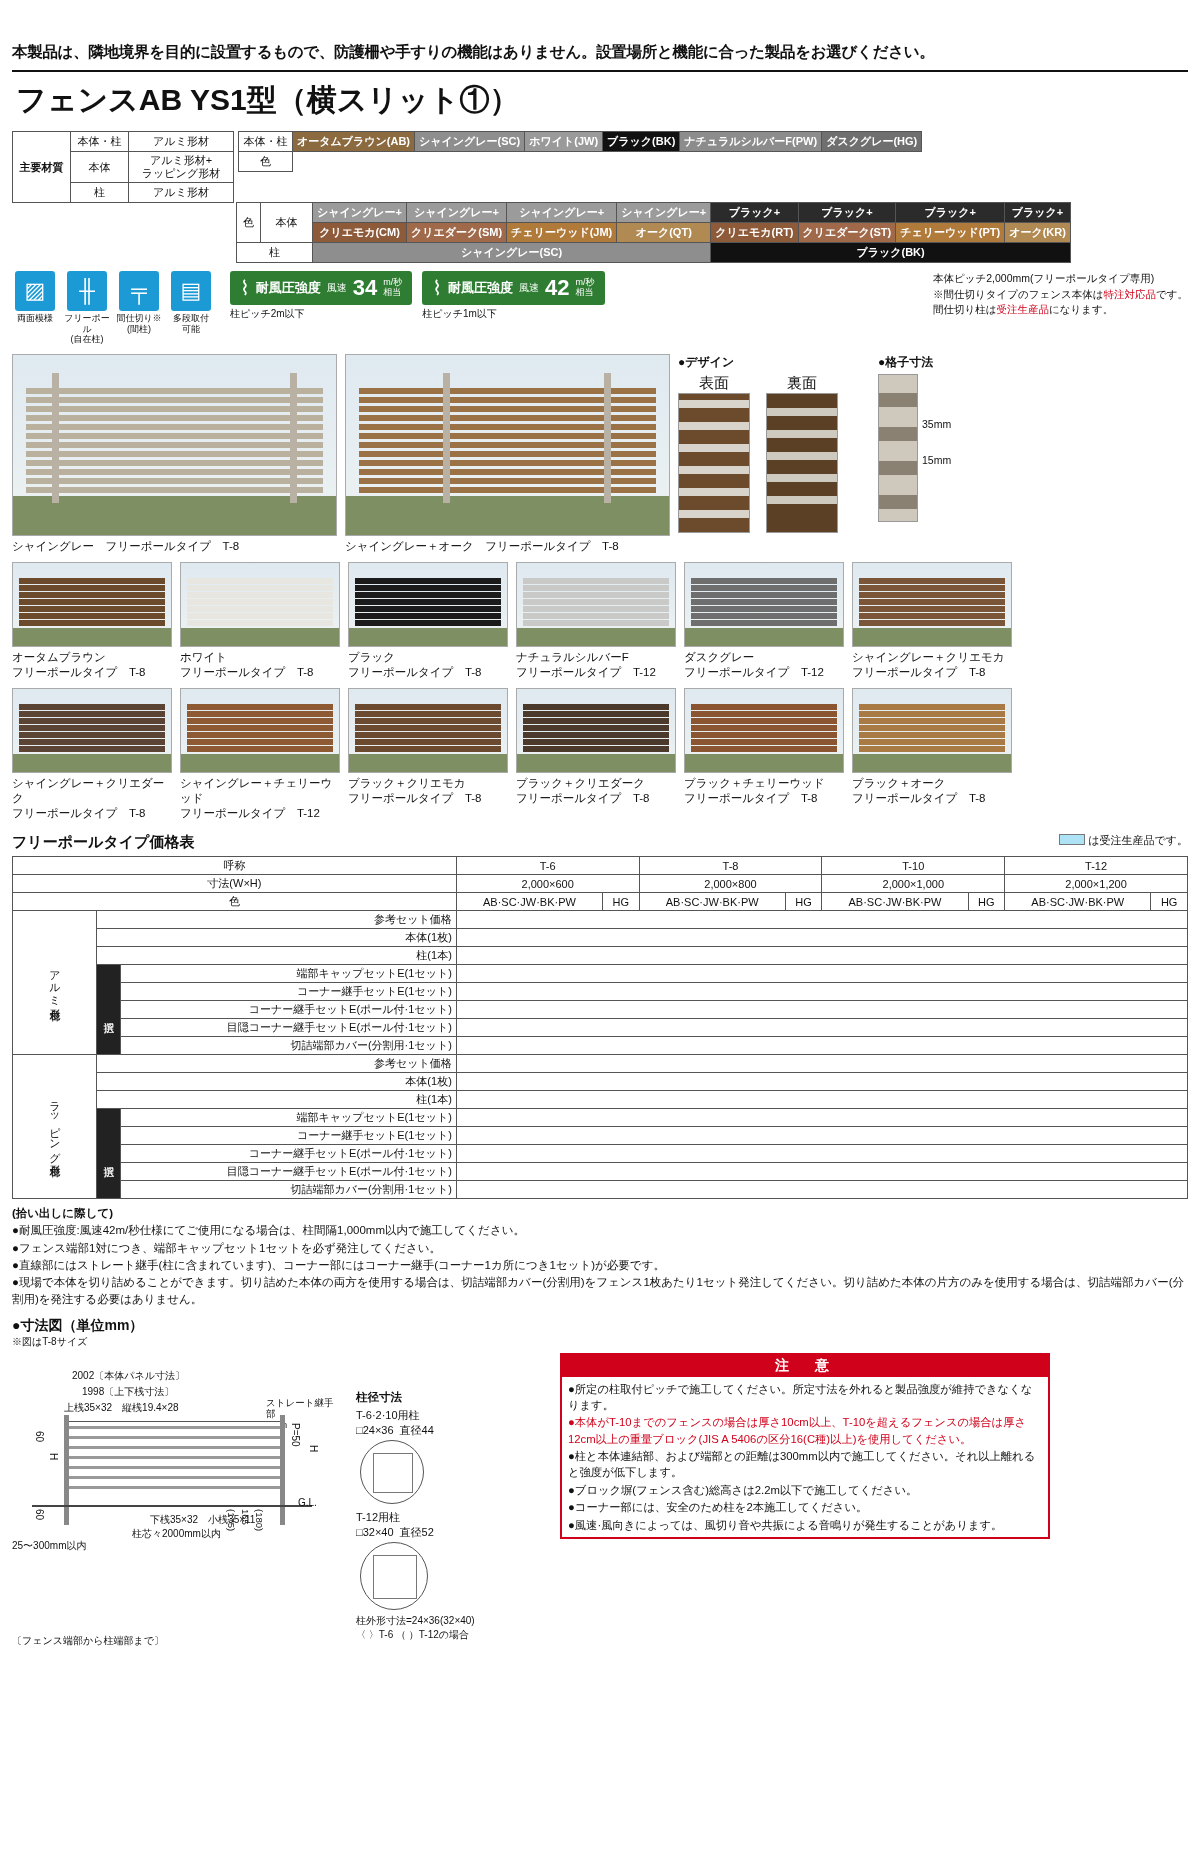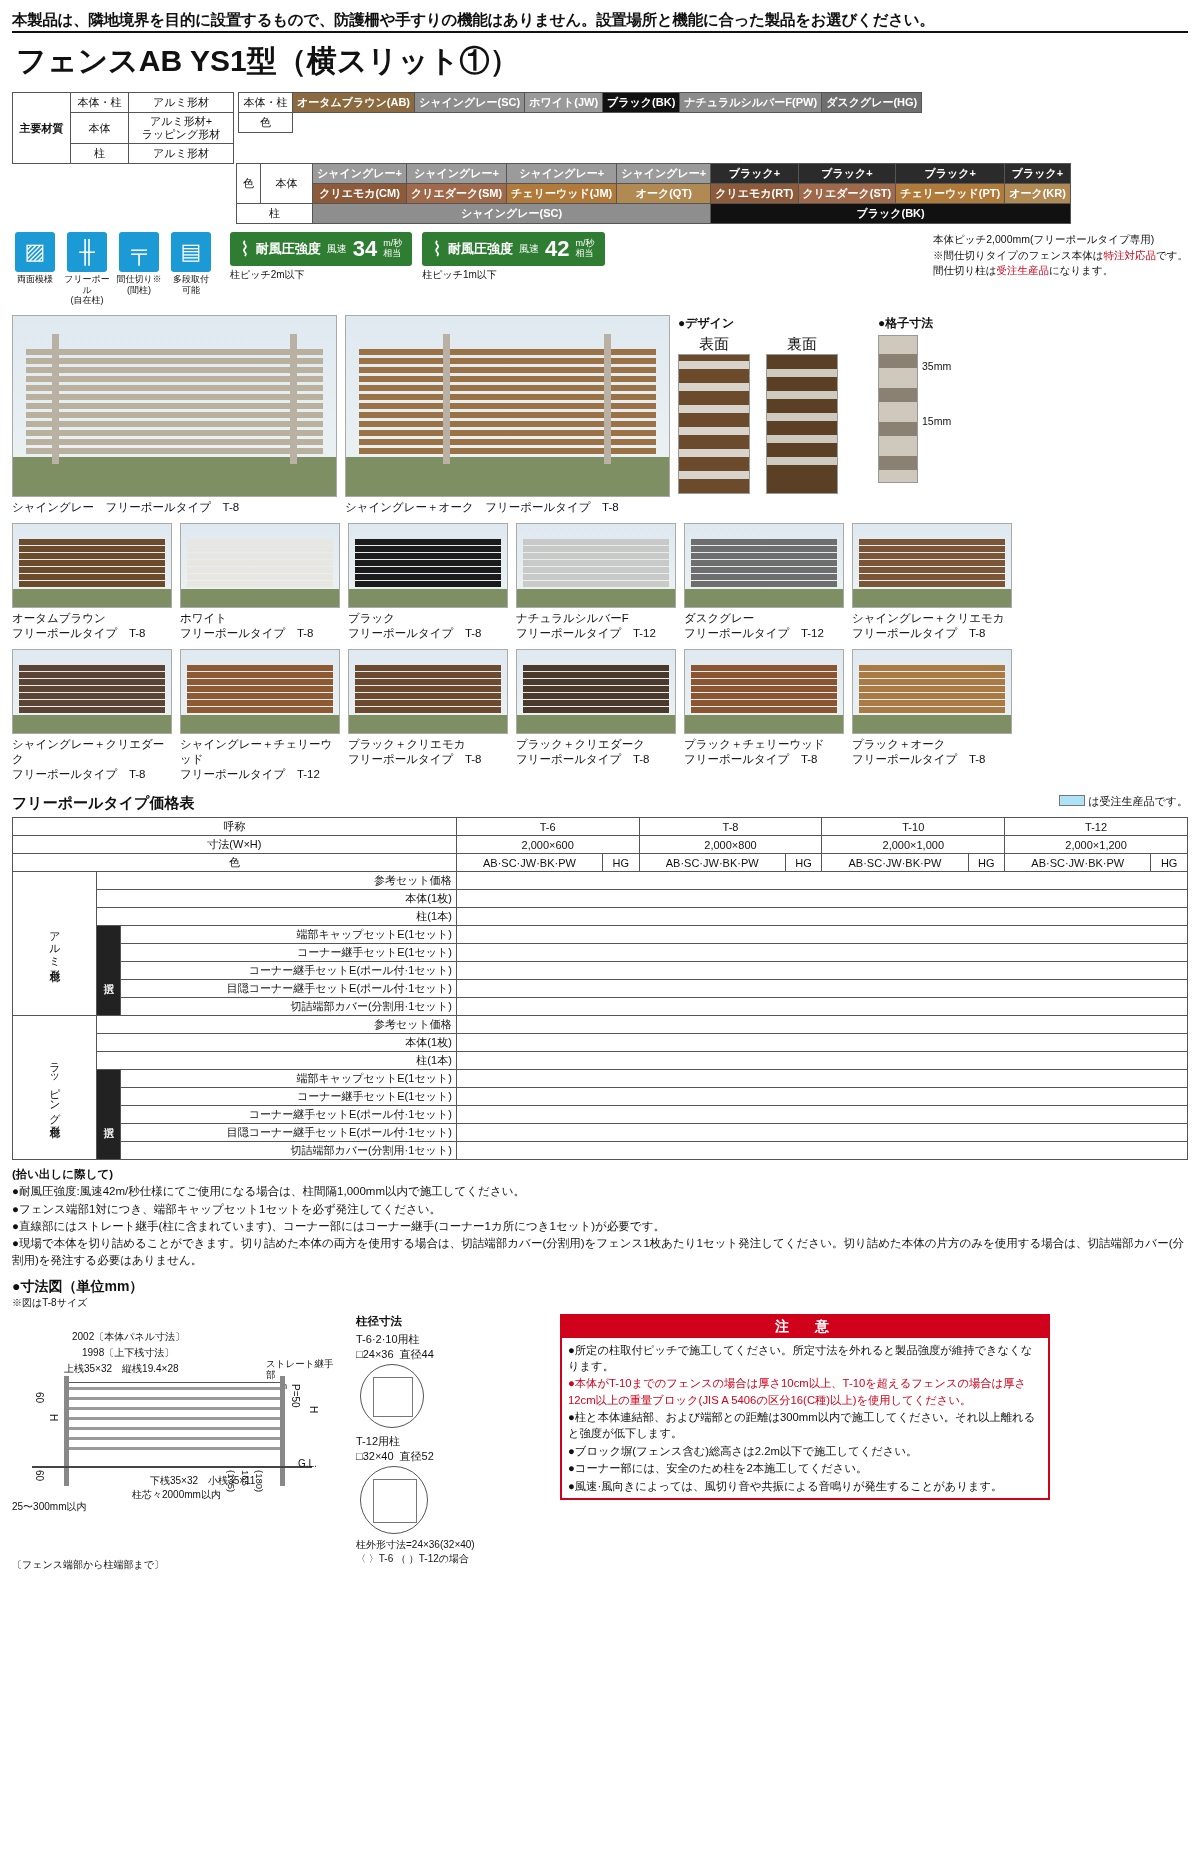--- a/index.html
+++ b/index.html
@@ -8,21 +8,21 @@
     width:1200px; height:1876px;
     font-family:"Liberation Sans", sans-serif;
     font-size:12px; color:#111; background:#fff;
     position:relative;
   }
   .page { position:relative; width:1200px; height:1876px; padding:10px 12px; }
 
   
   .notice {
     font-size:15.5px; font-weight:bold; letter-spacing:-0.3px;
-    border-bottom:2px solid #111; margin-bottom:8px;
+    border-bottom:2px solid #111; padding-bottom:7px; margin-bottom:8px;margin-top:32px;
   }
   .title {
     font-size:30px; font-weight:bold; letter-spacing:0px; margin:4px 0 10px 4px;
   }
 
   
   .spec-wrap { display:flex; gap:0px; align-items:flex-start; }
   table.spec { border-collapse:collapse; }
   table.spec td { border:1px solid #555; font-size:11px; text-align:center; padding:2px 4px; white-space:nowrap; }
   .vhead { background:#fff; font-weight:bold; writing-mode:horizontal-tb; }
@@ -311,21 +311,21 @@
         </div>
         <div style="width:100px;">
           <div class="sub-h">●格子寸法</div>
           <div style="position:relative;">
             <div style="width:40px;height:148px;background:#cfc9bd;border:1px solid #999;position:relative;">
               <div style="position:absolute;left:0;right:0;top:18px;height:14px;background:#8a8173;"></div>
               <div style="position:absolute;left:0;right:0;top:52px;height:14px;background:#8a8173;"></div>
               <div style="position:absolute;left:0;right:0;top:86px;height:14px;background:#8a8173;"></div>
               <div style="position:absolute;left:0;right:0;top:120px;height:14px;background:#8a8173;"></div>
             </div>
-            <div style="position:absolute;left:44px;top:25px;font-size:10.5px;">35mm</div>
+            <div style="position:absolute;left:44px;top:44px;font-size:10.5px;">35mm</div>
             <div style="position:absolute;left:44px;top:80px;font-size:10.5px;">15mm</div>
           </div>
         </div>
       </div>
     </div>
   </div>
 
   <div class="photos-row">
     <div class="ph-sm">
         <div class="ph-img">
@@ -669,21 +669,21 @@
       <div style="position:absolute;left:278px;top:70px;font-size:10px;writing-mode:vertical-rl;">P=50</div>
       <div style="position:absolute;left:296px;top:92px;font-size:10px;writing-mode:vertical-rl;">H</div>
       <div style="position:absolute;left:138px;top:160px;font-size:10px;">下桟35×32　小桟35×11</div>
       <div style="position:absolute;left:120px;top:174px;font-size:10px;">柱芯々2000mm以内</div>
       <div style="position:absolute;left:214px;top:156px;font-size:9.5px;writing-mode:vertical-rl;">(175)</div>
       <div style="position:absolute;left:228px;top:156px;font-size:9.5px;writing-mode:vertical-rl;">165</div>
       <div style="position:absolute;left:242px;top:156px;font-size:9.5px;writing-mode:vertical-rl;">(180)</div>
       <div style="position:absolute;left:0px;top:186px;font-size:10px;">25〜300mm以内</div>
     </div>
 
-    <div class="figbox" style="width:170px;">
+    <div class="figbox" style="width:170px;margin-top:37px;">
       <div style="font-size:11.5px;font-weight:bold;">柱径寸法</div>
       <div style="font-size:11px;margin-top:3px;">T-6·2·10用柱</div>
       <div style="display:flex;align-items:center;gap:6px;">
         <span style="font-size:11px;">□24×36</span>
         <span style="font-size:11px;">直径44</span>
       </div>
       <div style="width:64px;height:64px;border:1px solid #555;border-radius:50%;position:relative;margin:2px 0 6px 4px;">
         <div style="position:absolute;left:12px;top:12px;width:40px;height:40px;border:1px solid #777;"></div>
       </div>
       <div style="font-size:11px;">T-12用柱</div>

